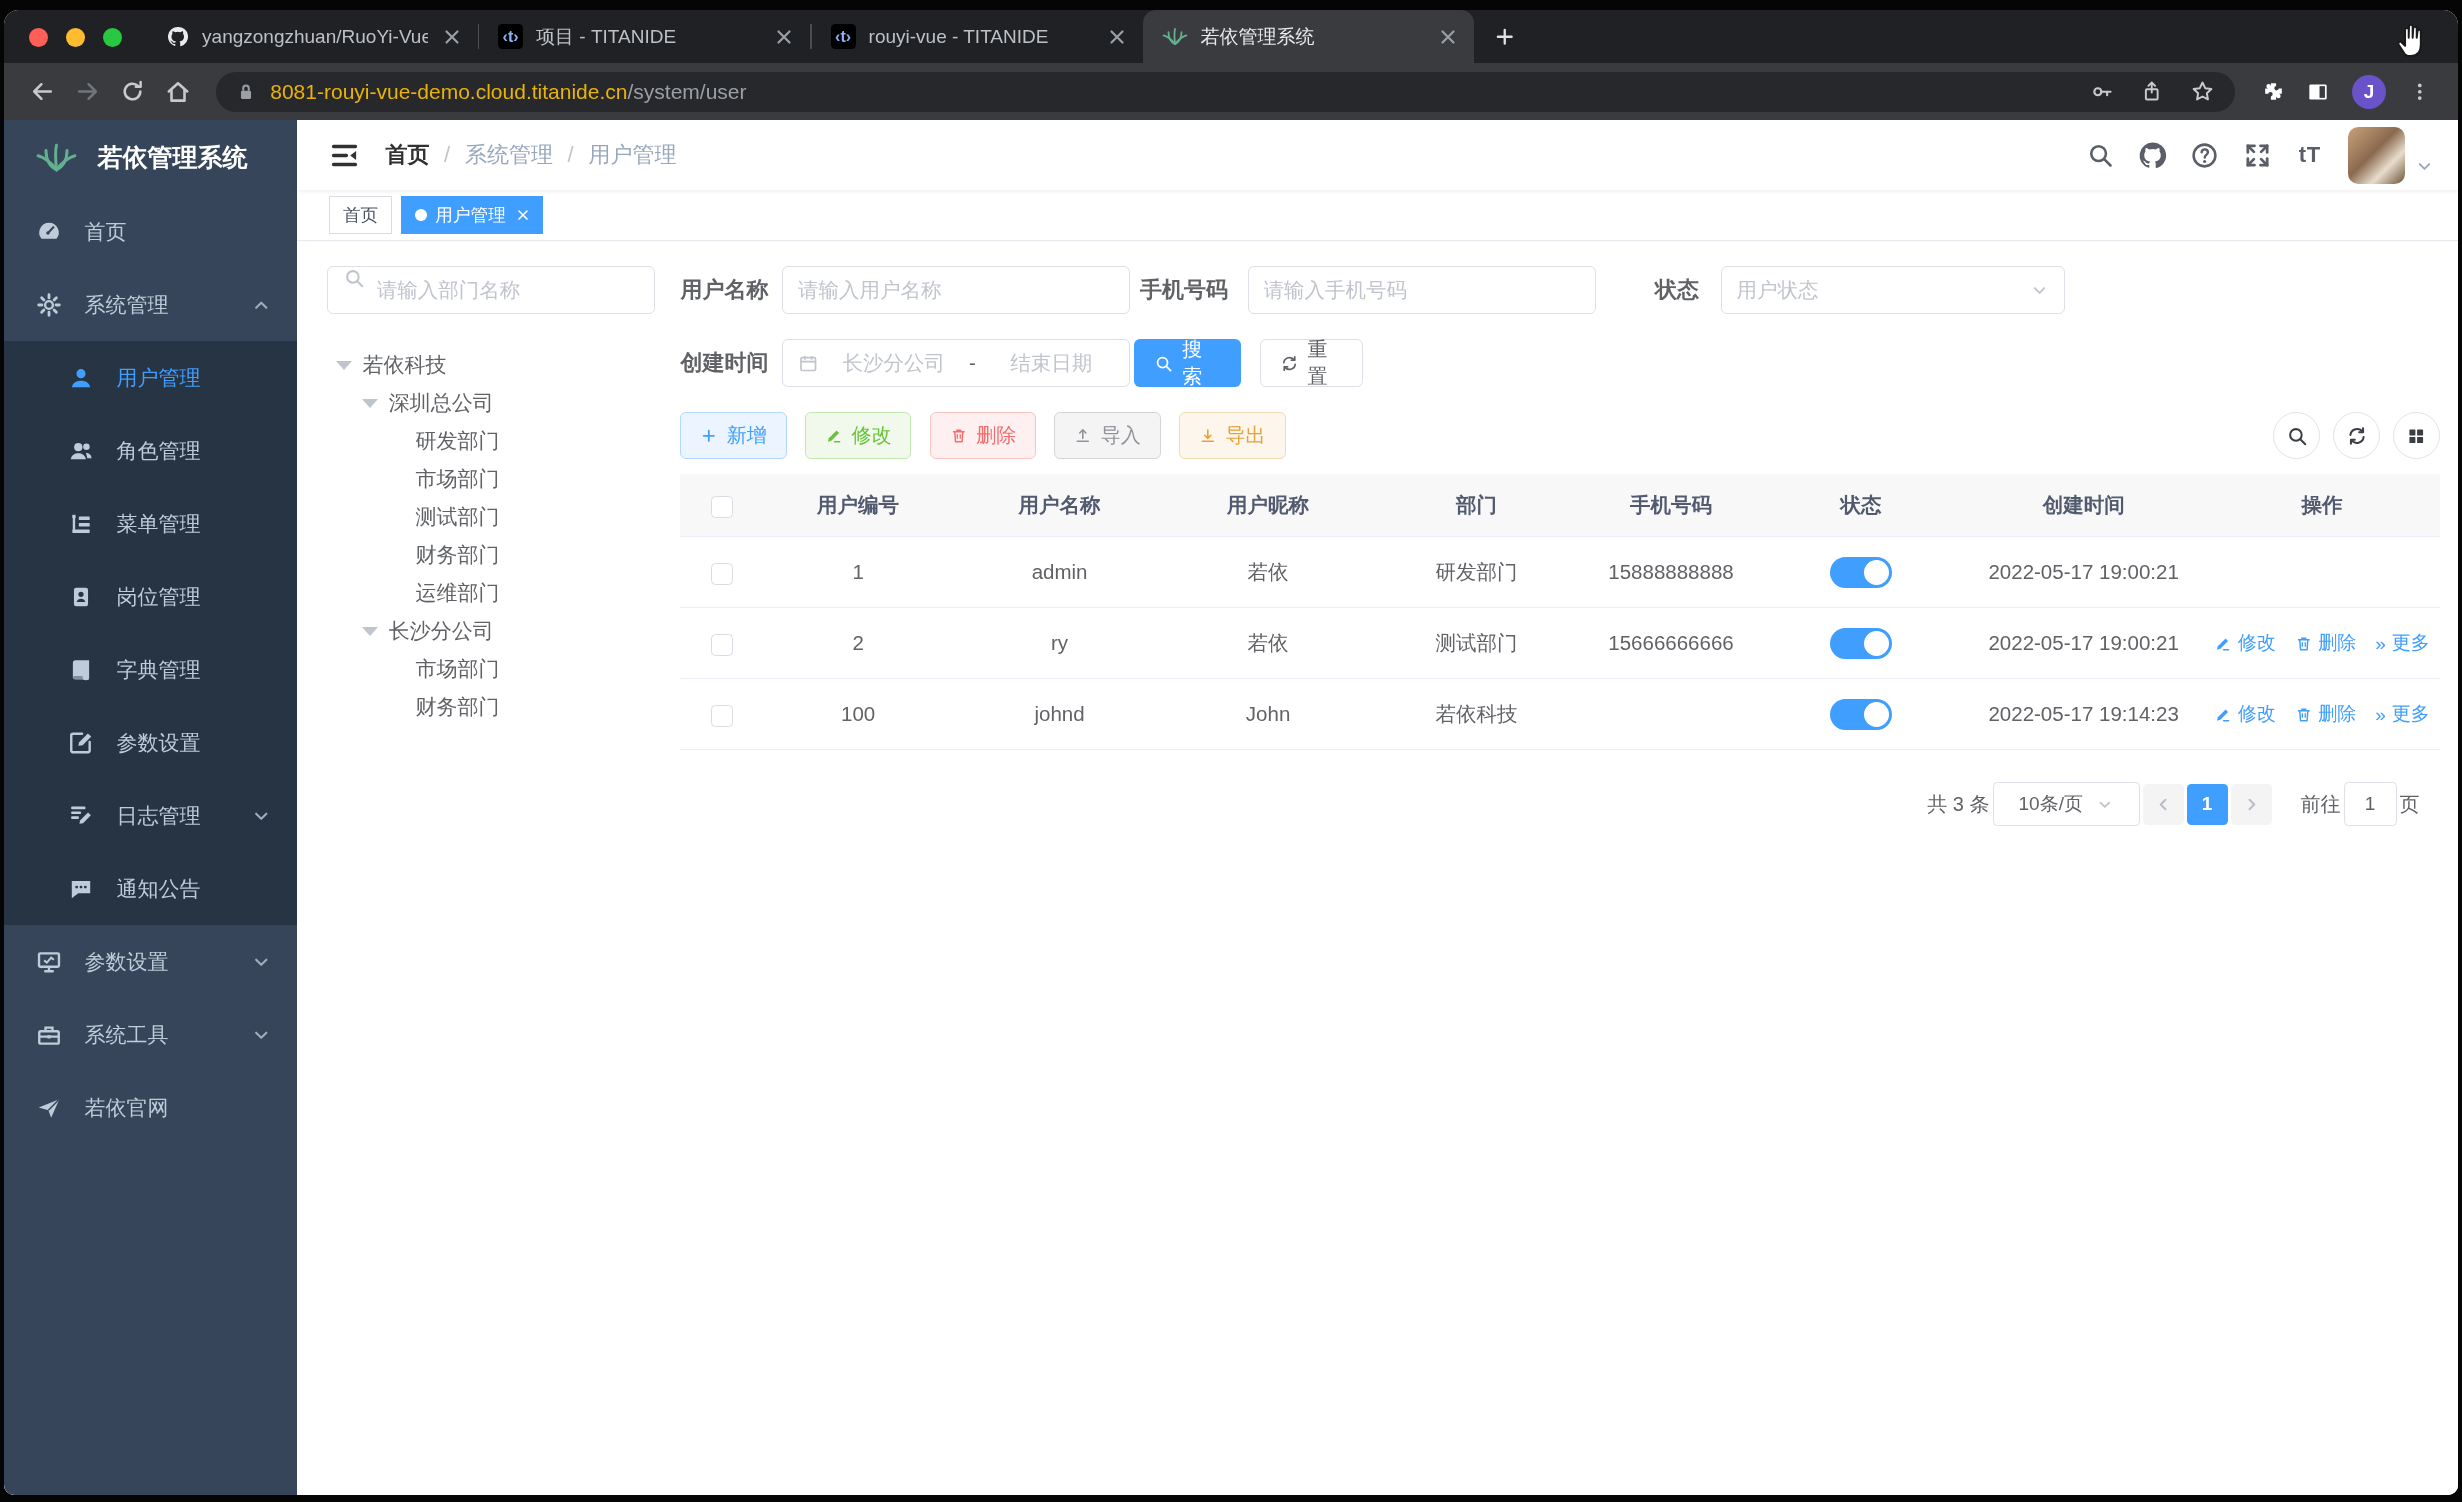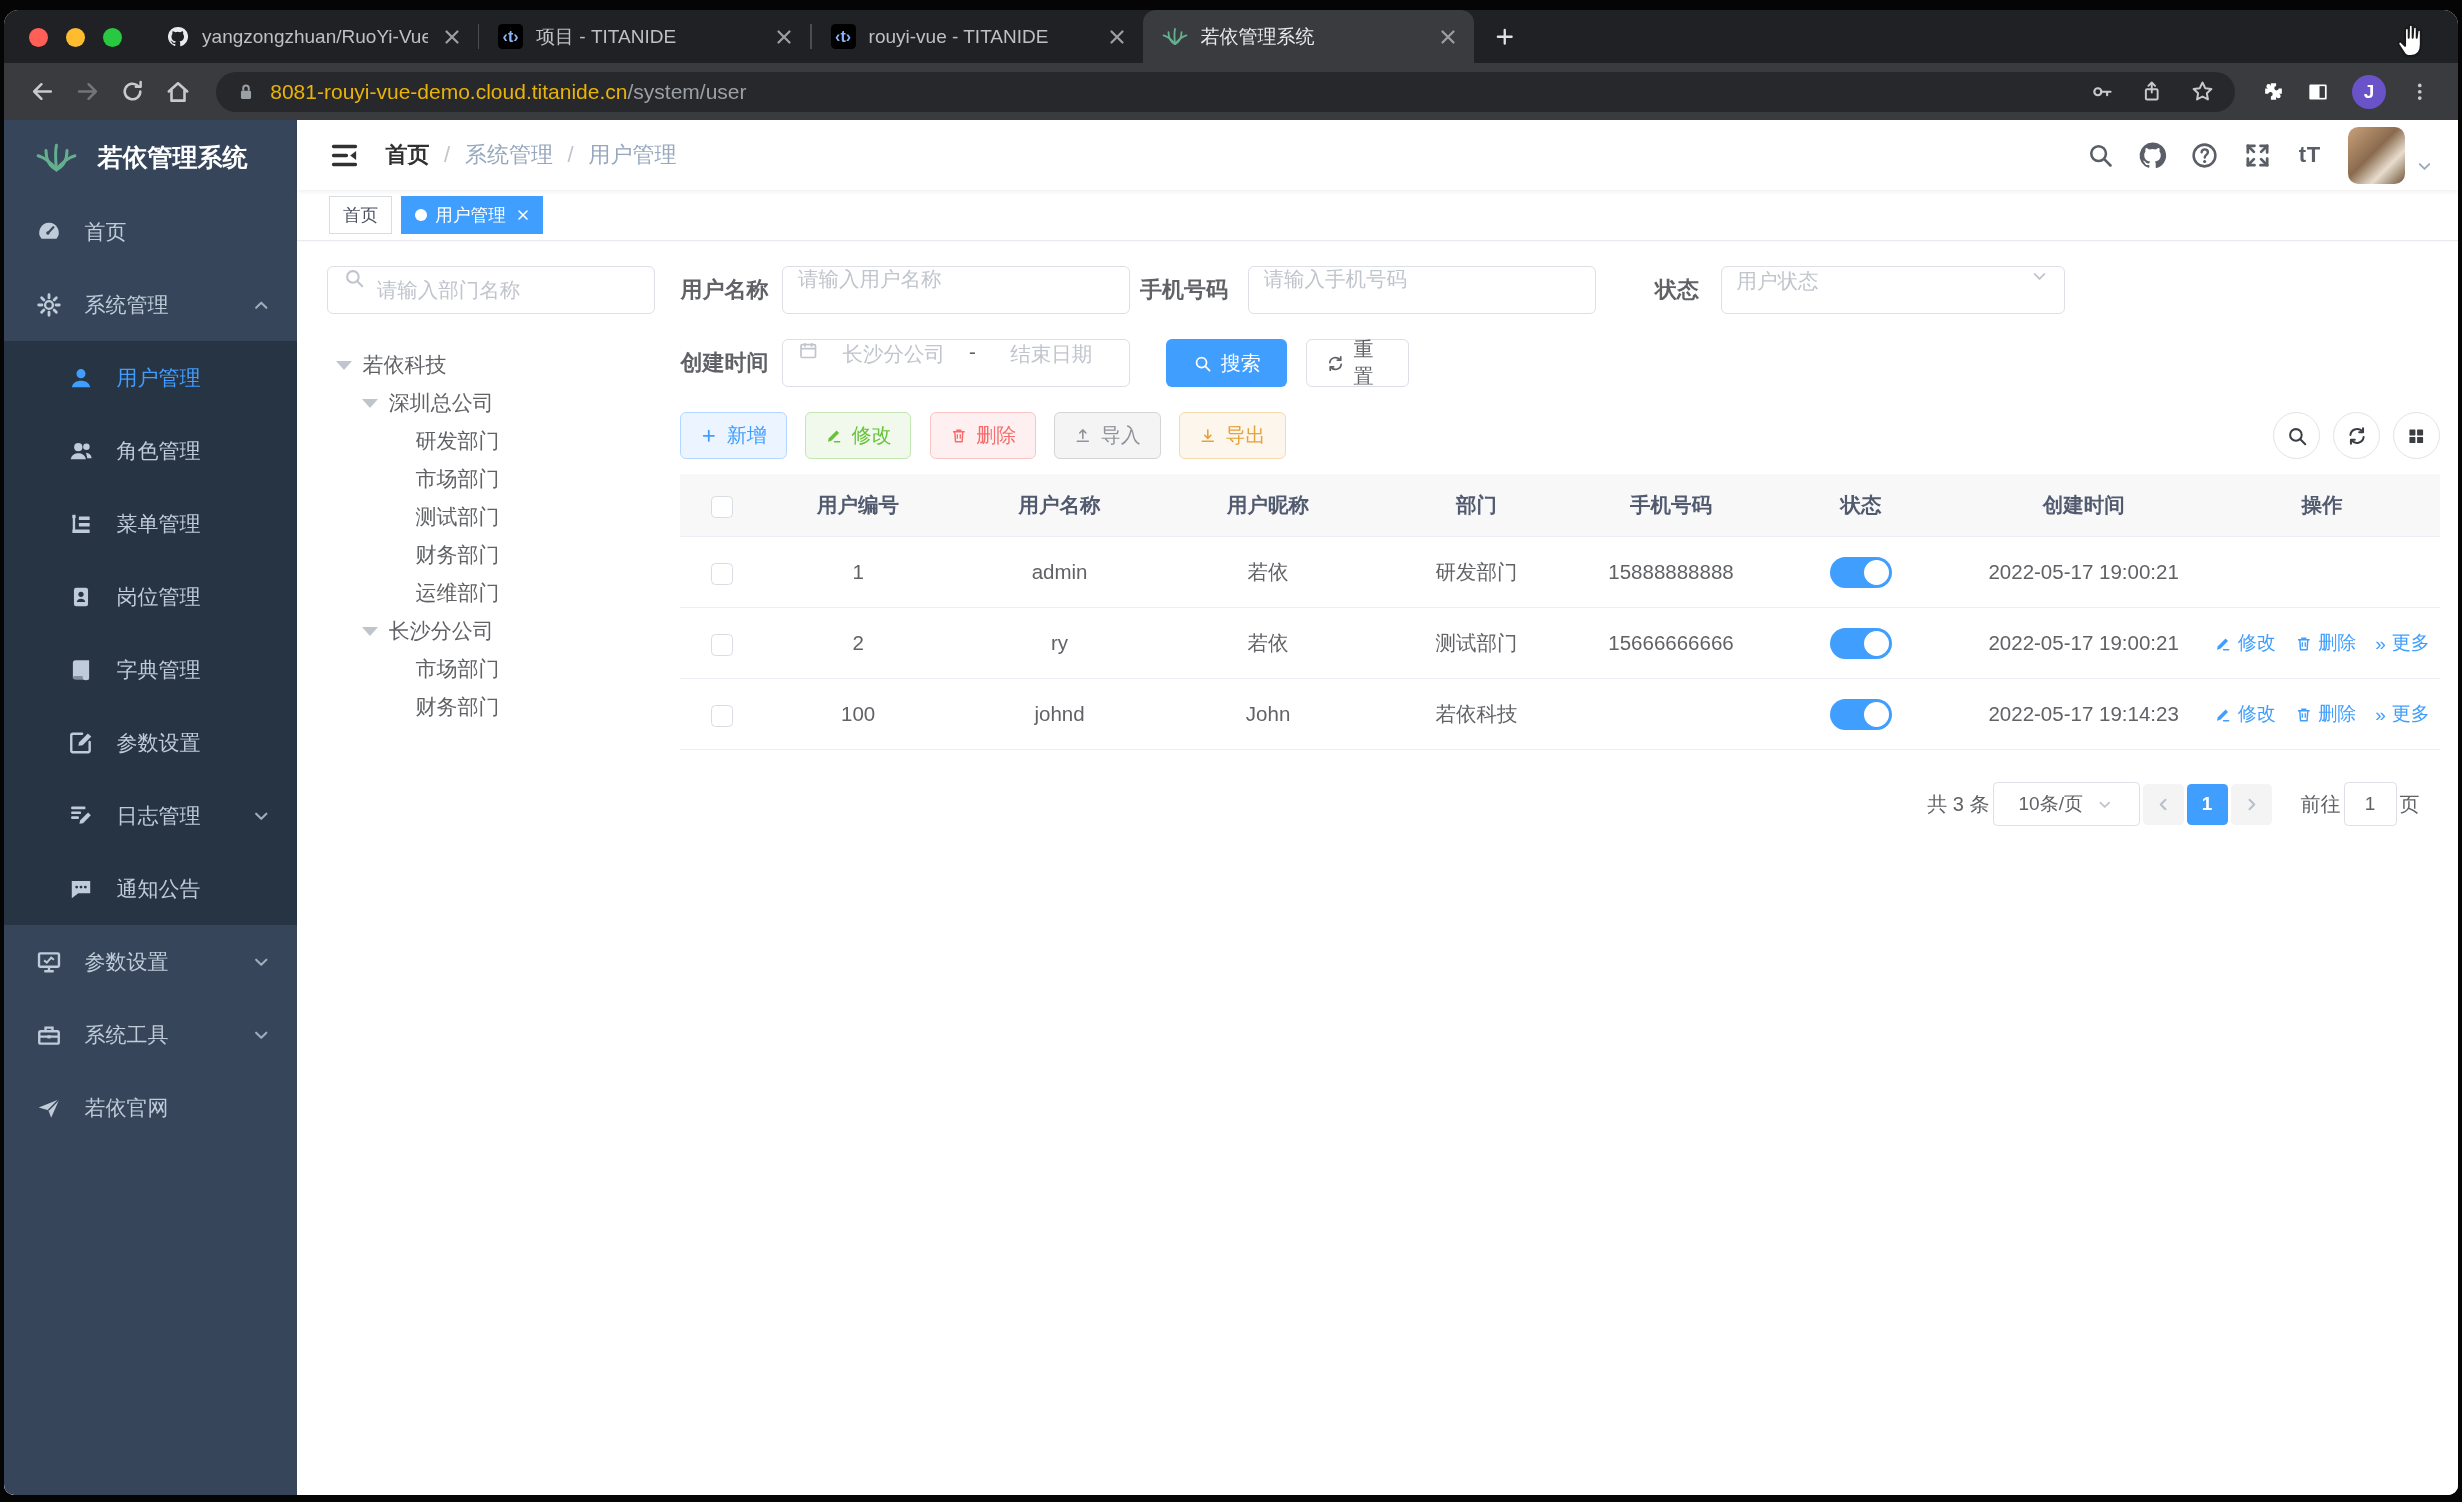--- a/index.html
+++ b/index.html
@@ -84,21 +84,21 @@
   .tnode .caret{width:0;height:0;border-left:8px solid transparent;border-right:8px solid transparent;
     border-top:9.5px solid #c0c4cc;margin-right:10.3px;flex:none}
   .tnode.l0{padding-left:8.8px}
   .tnode.l1{padding-left:35px}
   .tnode.l2{padding-left:88px}
 
   
   .rightpane{flex:1;min-width:0;}
   .frow{display:flex;align-items:center;height:48px;margin-bottom:25px;font-size:22px;color:#5f6368}
   .flabel{font-weight:700;color:#606266;text-align:right;flex:none}
-  .inp{height:48px;border:0.7px solid #dcdfe6;border-radius:5.9px;display:flex;align-items:flex-start;padding:0 14.7px;background:#fff}
+  .inp{height:48px;border:0.7px solid #dcdfe6;border-radius:5.9px;display:flex;align-items:center;padding:0 14.7px;background:#fff}
   .inp input{border:none;outline:none;width:100%;font-size:20.5px;color:#606266;font-family:inherit}
   .inp input::placeholder{color:#c0c4cc}
   .sel{justify-content:space-between;color:#c0c4cc;font-size:20.5px}
   .daterange{gap:11.7px;color:#c0c4cc;font-size:20.5px}
   .btn{height:48px;border-radius:5.9px;display:inline-flex;align-items:center;justify-content:center;gap:8.8px;
     font-size:20px;padding:0 19px;border:0.7px solid transparent;cursor:default}
   .btn-primary{background:#409EFF;color:#fff;}
   .btn-plainwhite{background:#fff;border-color:#dcdfe6;color:#606266;}
 
   
@@ -680,21 +680,21 @@
           <div class="frow">
             <span class="flabel" style="width:88px;margin-right:14px">创建时间</span>
             <span class="inp daterange" style="width:348px">
               <svg class="ic" style="width:20.5px;height:20.5px;color:#c0c4cc" viewBox="0 0 28 28" width="20.5" height="20.5">
                     <use href="#i-calendar"></use>
                   </svg>
               <span style="flex:1;text-align:center">长沙分公司</span>
               <span style="color:#606266">-</span>
               <span style="flex:1;text-align:center">结束日期</span>
             </span>
-            <span class="btn btn-primary" style="margin-left:36px;width:121px">
+            <span class="btn btn-primary" style="margin-left:4px;width:107px">
               <svg class="ic" style="width:19px;height:19px" viewBox="0 0 26 26" width="19" height="19">
                     <use href="#i-search"></use>
                   </svg>
               <span>搜索</span>
             </span>
             <span class="btn btn-plainwhite" style="margin-left:18.3px;width:103px">
               <svg class="ic" style="width:19px;height:19px" viewBox="0 0 26 26" width="19" height="19">
                     <use href="#i-refresh"></use>
                   </svg>
               <span>重置</span>

